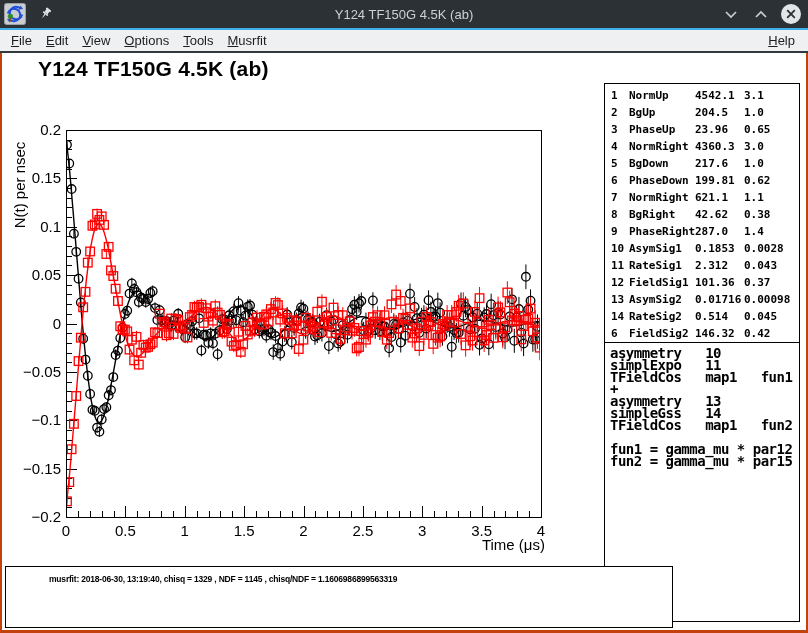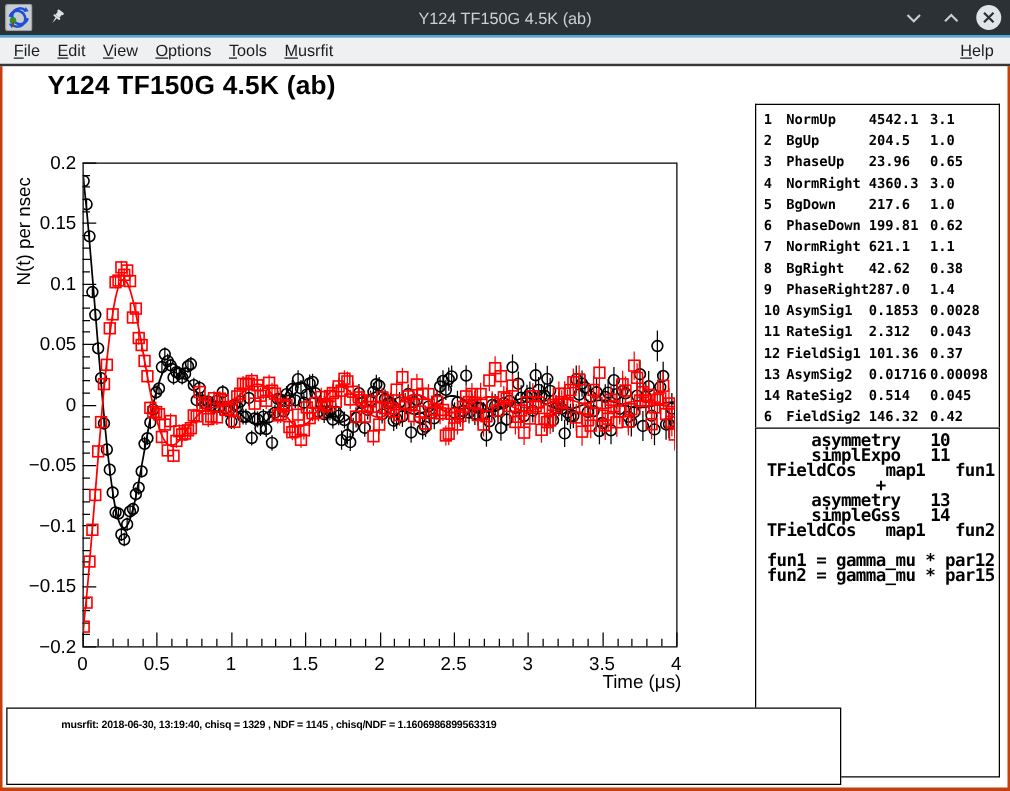--- a/index.html
+++ b/index.html
@@ -49,21 +49,21 @@
     text-align:center;font-size:15px;color:#000;
     transform:rotate(-90deg);white-space:nowrap;
   }
   .pavebox{
     position:absolute;background:#fff;border:1px solid #000;
     font-family:"DejaVu Sans Mono","Liberation Mono",monospace;
     font-weight:bold;color:#000;
   }
   .param-box{left:602px;top:30px;width:196px;height:259px;border-bottom:none;padding-top:4px;}
   .param-row{display:grid;grid-template-columns:18px 66px 49px auto;height:17.0px;line-height:16px;font-size:11px;padding-left:6px;white-space:pre;}
-  .theory-box{left:602px;top:289px;width:196px;height:280px;text-align:center;}
+  .theory-box{left:602px;top:289px;width:196px;height:280px;}
   .theory-box pre{
     margin:0;padding:4px 0 0 5px;
     font-family:inherit;font-weight:bold;font-size:14px;line-height:12px;
     letter-spacing:-0.5px;white-space:pre;
   }
   .legend-box{left:3px;top:513px;width:668px;height:62px;font-family:"Liberation Sans",sans-serif;}
   .fitinfo{
     position:absolute;left:43px;top:7px;
     font-size:8.5px;font-weight:bold;letter-spacing:-0.2px;white-space:nowrap;
   }

